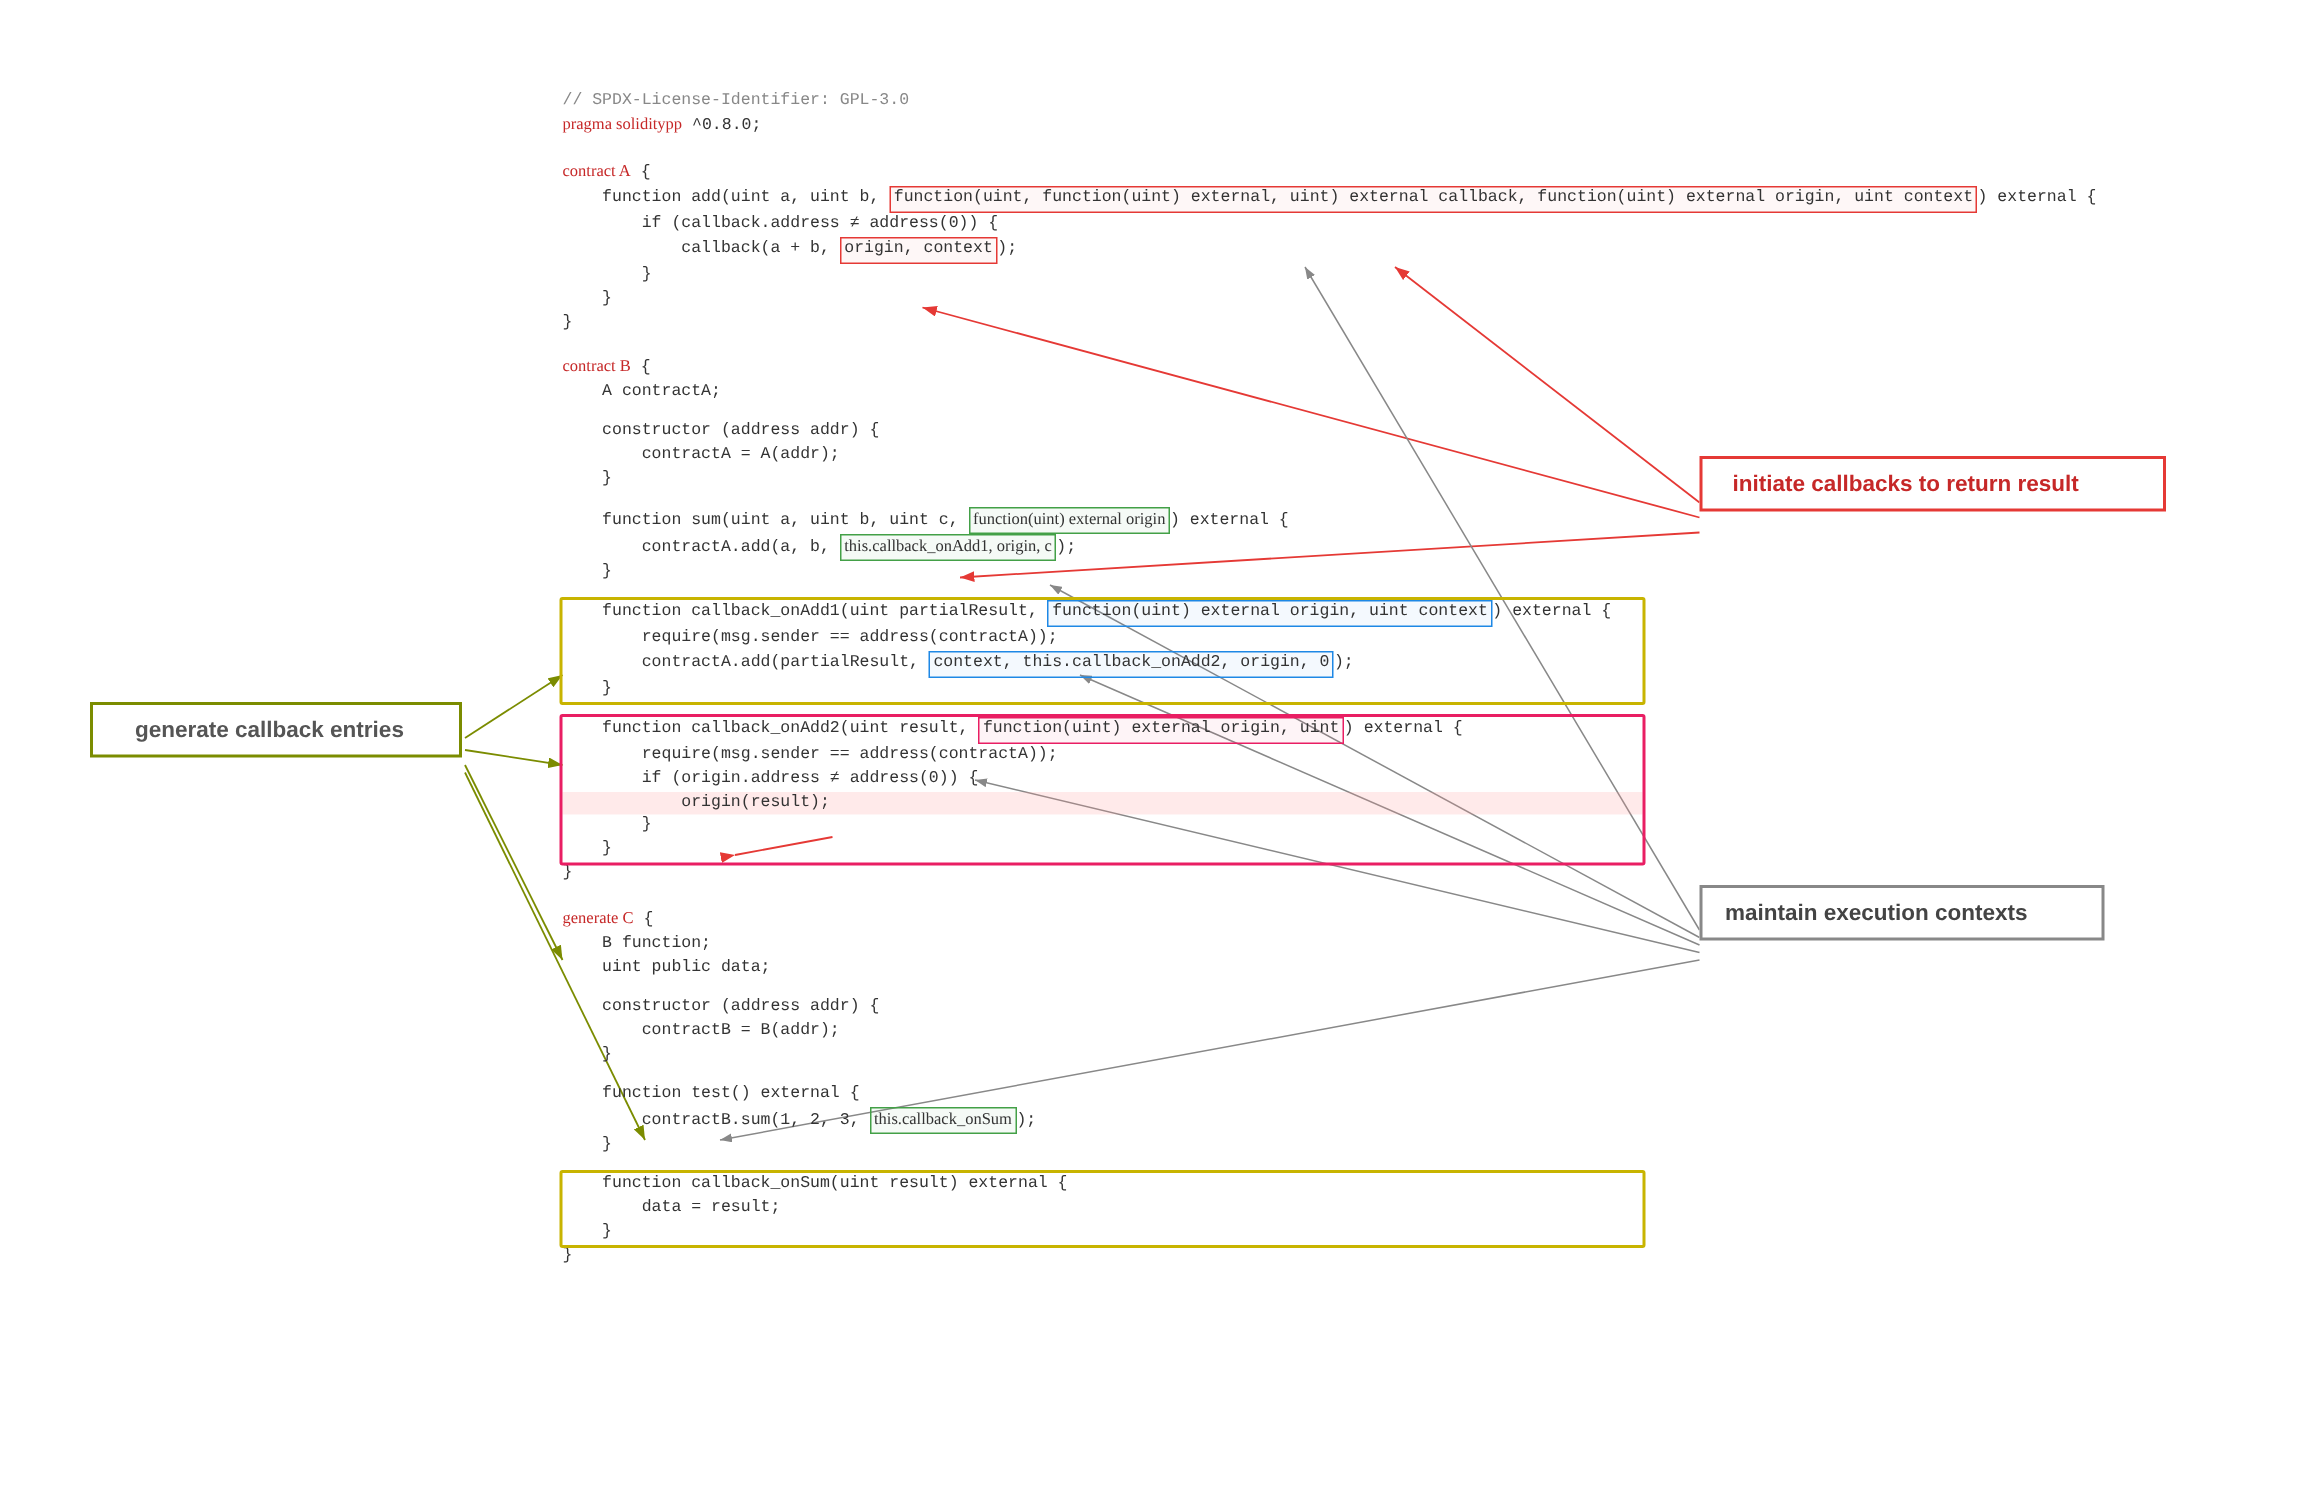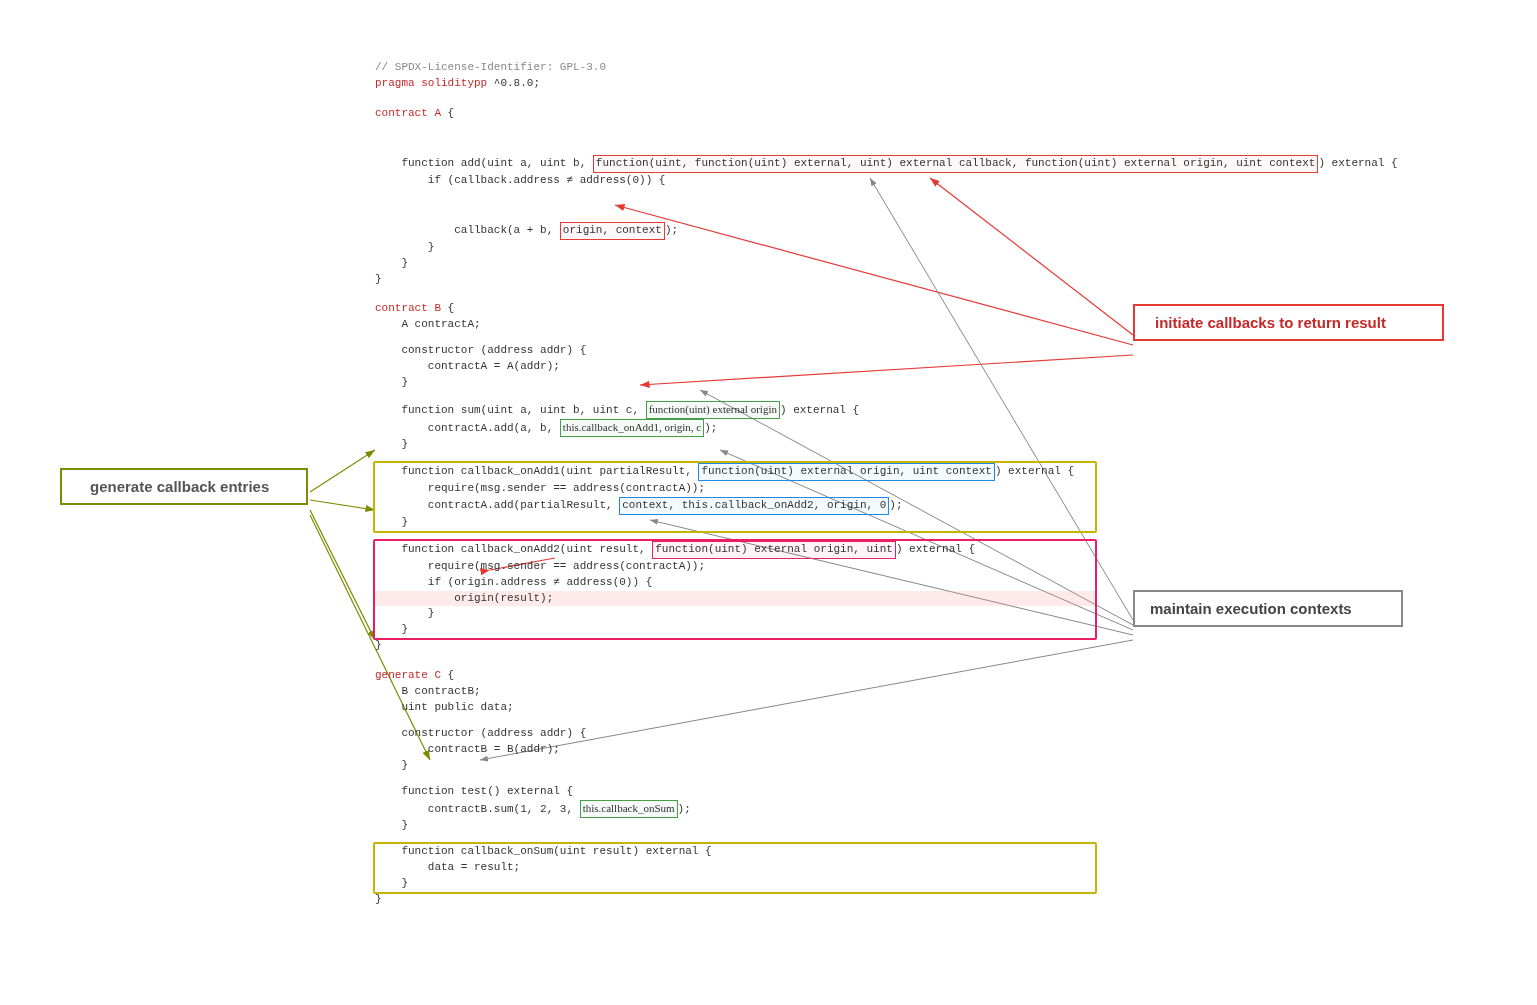--- a/index.html
+++ b/index.html
@@ -18,30 +18,29 @@
       left: 375px;
       top: 60px;
       width: 720px;
     }
 
     .code-line {
       line-height: 1.45;
       white-space: pre;
       color: #333;
     }
-    .kw-red { color: #c62828; }
+    .kw-red { color: #c62828; font-family: Liberation Serif, serif; }
     .comment { color: #888; }
 
     
     .box-red {
       border: 1.5px solid #e53935;
       background: rgba(229,57,53,0.04);
       display: inline-block;
       padding: 0 2px;
-      margin-top: 33px;
     }
     .box-green {
       border: 1.5px solid #43a047;
       background: rgba(67,160,71,0.05);
       display: inline-block;
       padding: 0 2px;
       font-family: Liberation Serif, serif;
     }
     .box-blue {
       border: 1.5px solid #1e88e5;
@@ -183,21 +182,21 @@
     <div class="code-line">        require(msg.sender == address(contractA));</div>
     <div class="code-line">        if (origin.address ≠ address(0)) {</div>
     <div class="code-line" style="background: rgba(255,150,150,0.2);">            origin(result);</div>
     <div class="code-line">        }</div>
     <div class="code-line">    }</div>
   </div>
   <div class="code-line">}</div>
   <div class="code-line" style="height:14px">&nbsp;</div>
 
   <div class="code-line"><span class="kw-red">generate C</span> {</div>
-  <div class="code-line">    B contractB;</div>
+  <div class="code-line">    B function;</div>
   <div class="code-line">    uint public data;</div>
   <div class="code-line" style="height:10px">&nbsp;</div>
   <div class="code-line">    constructor (address addr) {</div>
   <div class="code-line">        contractB = B(addr);</div>
   <div class="code-line">    }</div>
   <div class="code-line" style="height:10px">&nbsp;</div>
   <div class="code-line">    function test() external {</div>
   <div class="code-line">        contractB.sum(1, 2, 3, <span class="box-green">this.callback_onSum</span>);</div>
   <div class="code-line">    }</div>
   <div class="code-line" style="height:10px">&nbsp;</div>

